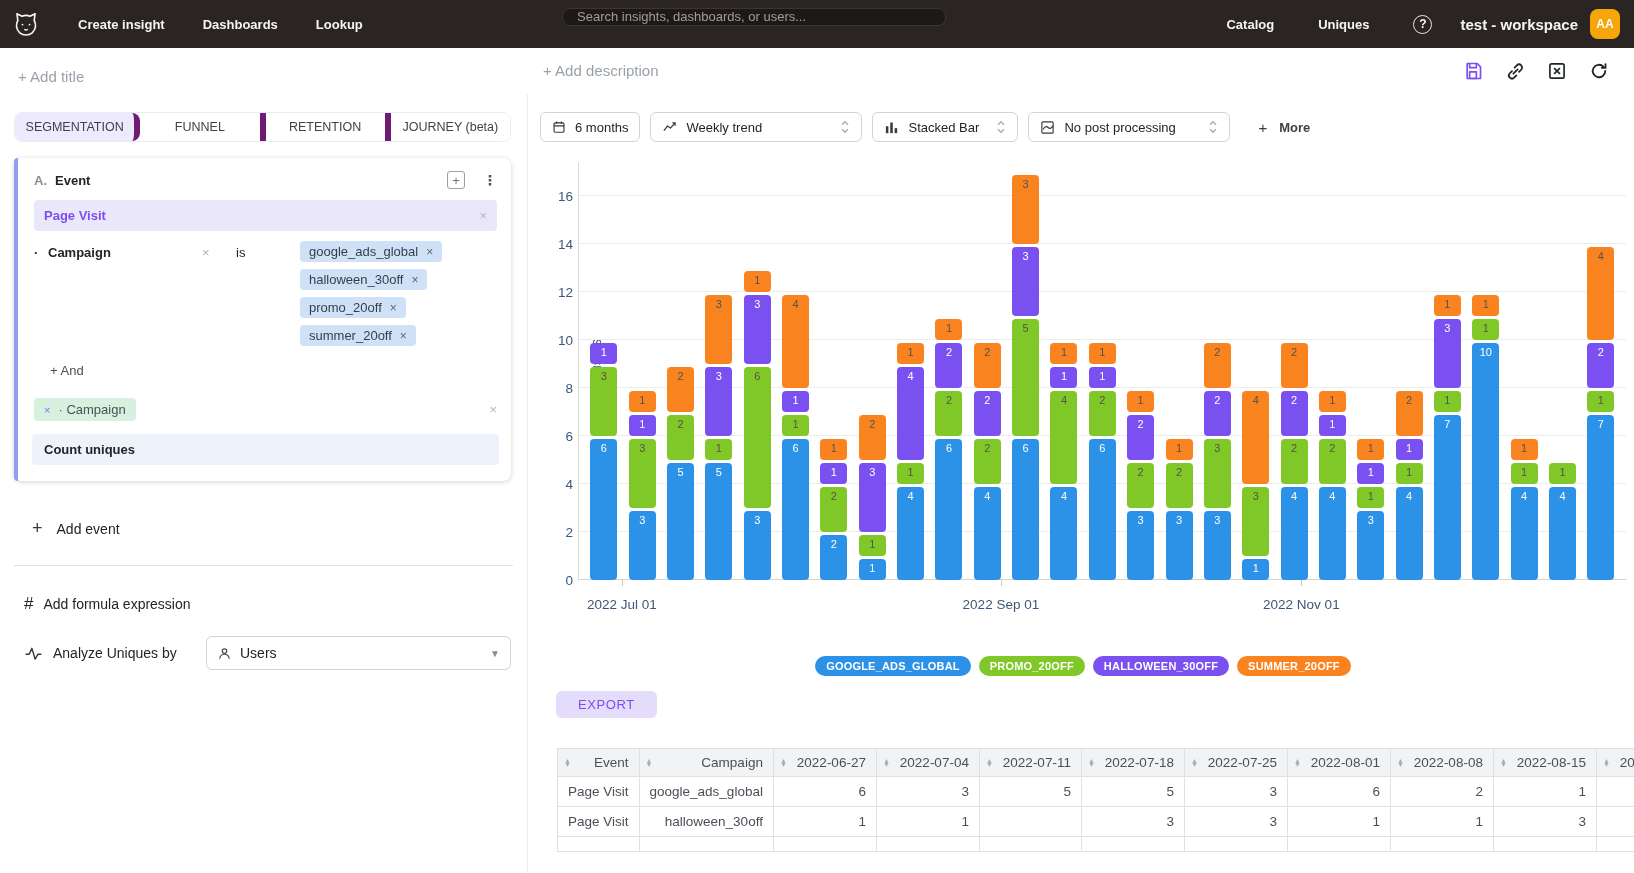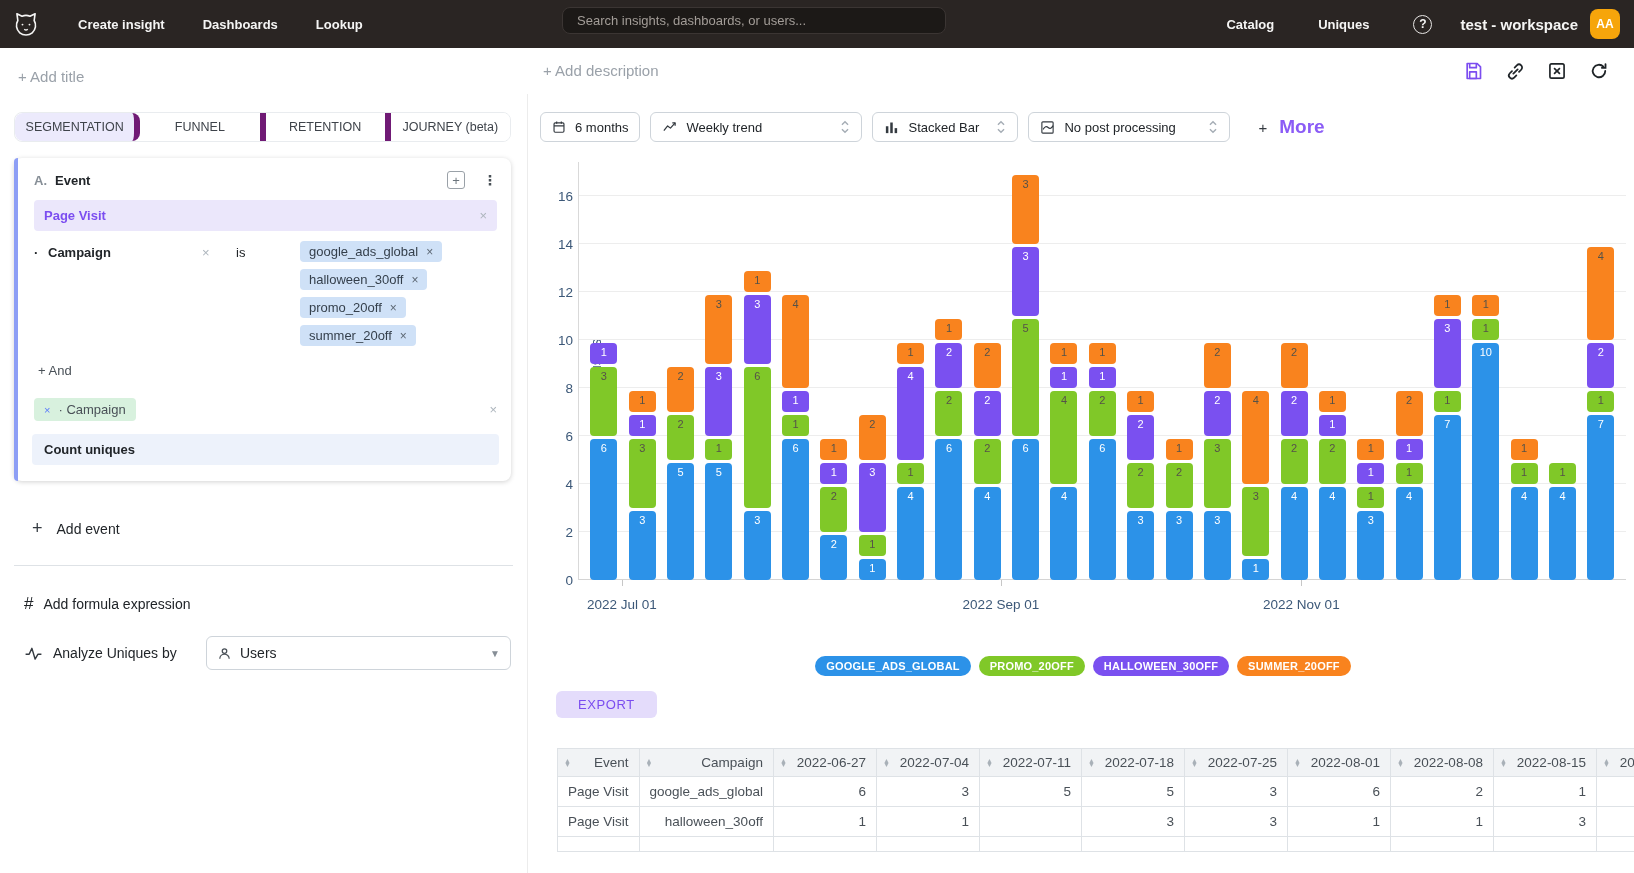--- a/index.html
+++ b/index.html
@@ -4,21 +4,21 @@
 <style>
   * { margin:0; padding:0; box-sizing:border-box; }
   html,body { width:1634px; height:873px; overflow:hidden; background:#fff;
     font-family:"Liberation Sans","DejaVu Sans",sans-serif; }
 
   
   .topnav { height:48px; background:#2a2523; display:flex; align-items:center; position:relative; color:#f5f5f4; }
   .logo { margin-left:12px; width:28px; height:28px; flex:0 0 auto; }
   .nav-item { margin-left:38px; font-size:13px; font-weight:700; cursor:pointer; }
   .search-wrap { position:absolute; left:562px; top:7px; }
-  .search-input { width:384px; height:27px; background:#1c1917; border:1px solid #3b3533; border-radius:8px;
+  .search-input { width:384px; height:18px; background:#1c1917; border:1px solid #3b3533; border-radius:8px;
     color:#c7c1bd; font-size:13px; padding:0 14px; outline:none; font-family:inherit; }
   .search-input::placeholder { color:#a39d98; }
   .topnav-right { position:absolute; right:14px; display:flex; align-items:center; }
   .topnav-right .nav-item { margin-left:0; margin-right:44px; }
   .help-circle { width:19px; height:19px; border:1.5px solid #e7e5e4; border-radius:50%;
     font-size:12px; font-weight:700; display:flex; align-items:center; justify-content:center; margin-right:28px; cursor:pointer;}
   .workspace { font-size:15px; font-weight:700; margin-right:12px; }
   .avatar { width:30px; height:30px; background:#f6a50b; border-radius:8px; color:#fff;
     font-size:12px; font-weight:700; display:flex; align-items:center; justify-content:center; cursor:pointer; }
 
@@ -59,21 +59,21 @@
   .x-dim { margin-left:auto; color:#adb5bd; font-size:13px; cursor:pointer; }
   .filter-grid { display:grid; grid-template-columns:168px 20px 78px 1fr; margin:10px 14px 0 16px; align-items:start; }
   .prop-label { font-size:13px; font-weight:700; color:#212529; padding-left:14px; position:relative; margin-top:4px;}
   .prop-label::before { content:"·"; position:absolute; left:0; font-weight:700; color:#212529; }
   .filter-x { color:#adb5bd; font-size:13px; cursor:pointer; margin-top:4px; }
   .filter-op { font-size:13px; color:#212529; padding-left:14px; margin-top:4px; }
   .tag-col { display:flex; flex-direction:column; gap:7px; align-items:flex-start; }
   .tag { background:#cfe1f7; border-radius:4px; padding:3px 9px; font-size:13px; color:#343f4b;
     display:flex; align-items:center; gap:8px; cursor:default; }
   .tag .tx { color:#5c6773; font-size:12px; cursor:pointer; }
-  .and-link { margin:17px 14px 0 20px; font-size:13px; color:#495057; cursor:pointer; }
+  .and-link { margin:17px 14px 0 32px; font-size:13px; color:#495057; cursor:pointer; }
   .breakdown-row { display:flex; align-items:center; margin:20px 14px 0 16px; }
   .break-tag { background:#d8f1de; border-radius:4px; padding:4px 10px; display:flex; align-items:center; gap:8px; cursor:default; }
   .break-tag .bx { color:#5c7cfa; font-size:11px; cursor:pointer; }
   .break-tag .bl { font-size:13px; color:#495057; }
   .count-row { margin:13px 12px 14px 14px; background:#edf2fb; border-radius:4px; padding:8px 12px;
     font-size:13px; font-weight:700; color:#212529; cursor:pointer; }
 
   .add-event { margin:37px 0 0 18px; display:flex; align-items:center; gap:14px; cursor:pointer; }
   .add-event .pl { font-size:18px; color:#343a40; font-weight:400; }
   .add-event .al { font-size:14px; color:#212529; }
@@ -88,21 +88,21 @@
   .users-select .uv { font-size:14px; color:#212529; }
   .users-select .caret { margin-left:auto; color:#868e96; font-size:10px; }
 
   
   .chart-toolbar { display:flex; align-items:center; gap:10px; }
   .tool-btn, .tool-select { height:30px; border:1px solid #ced4da; border-radius:6px; background:#fff;
     display:flex; align-items:center; padding:0 11px; gap:9px; font-size:13px; color:#212529; cursor:pointer; }
   .tool-select .updown { margin-left:auto; color:#a5adb5; }
   .more-btn { display:flex; align-items:center; gap:12px; margin-left:18px; cursor:pointer; }
   .more-btn .pl { font-size:15px; color:#343a40; }
-  .more-btn .ml { font-size:19px; font-weight:700; color:#8b5cf6; }
+  .more-btn .ml { font-size:13px; font-weight:700; color:#404040; }
   .w-trend { width:212px; } .w-type { width:146px; } .w-post { width:202px; }
 
   .daterange { margin:12px 86px 0 0; display:flex; justify-content:flex-end; align-items:center; gap:10px;
     font-size:13.5px; color:#8a93a0; }
 
   
   .chart-wrap { position:relative; margin:20px 74px 0 0; height:478px; }
   .ylabel { position:absolute; left:-4px; top:210px; transform:rotate(-90deg); transform-origin:center;
     font-size:14px; color:#45607e; white-space:nowrap; width:120px; text-align:center; }
   .plot { position:absolute; left:38px; right:0; top:0; bottom:60px; border-left:1px solid #d9d9d9; }

